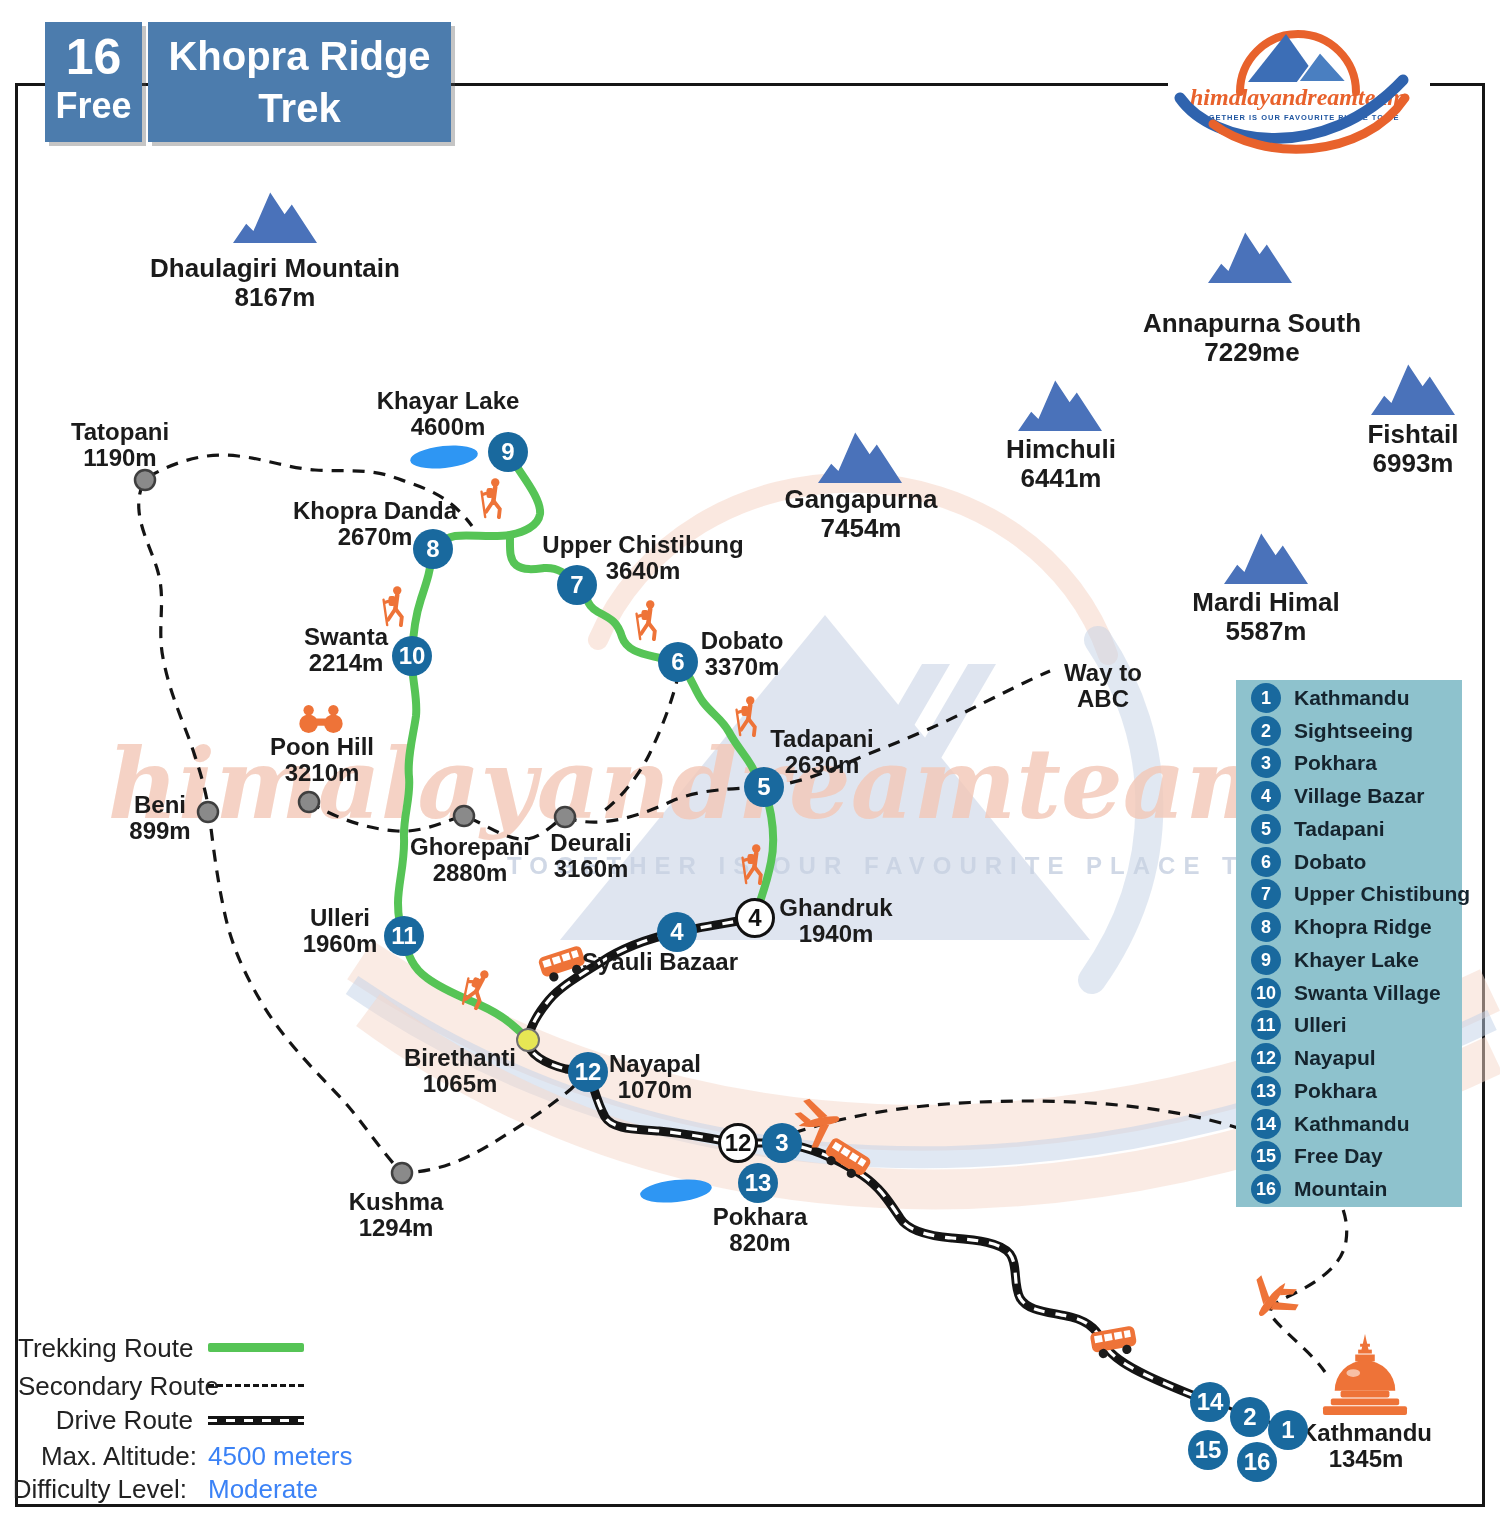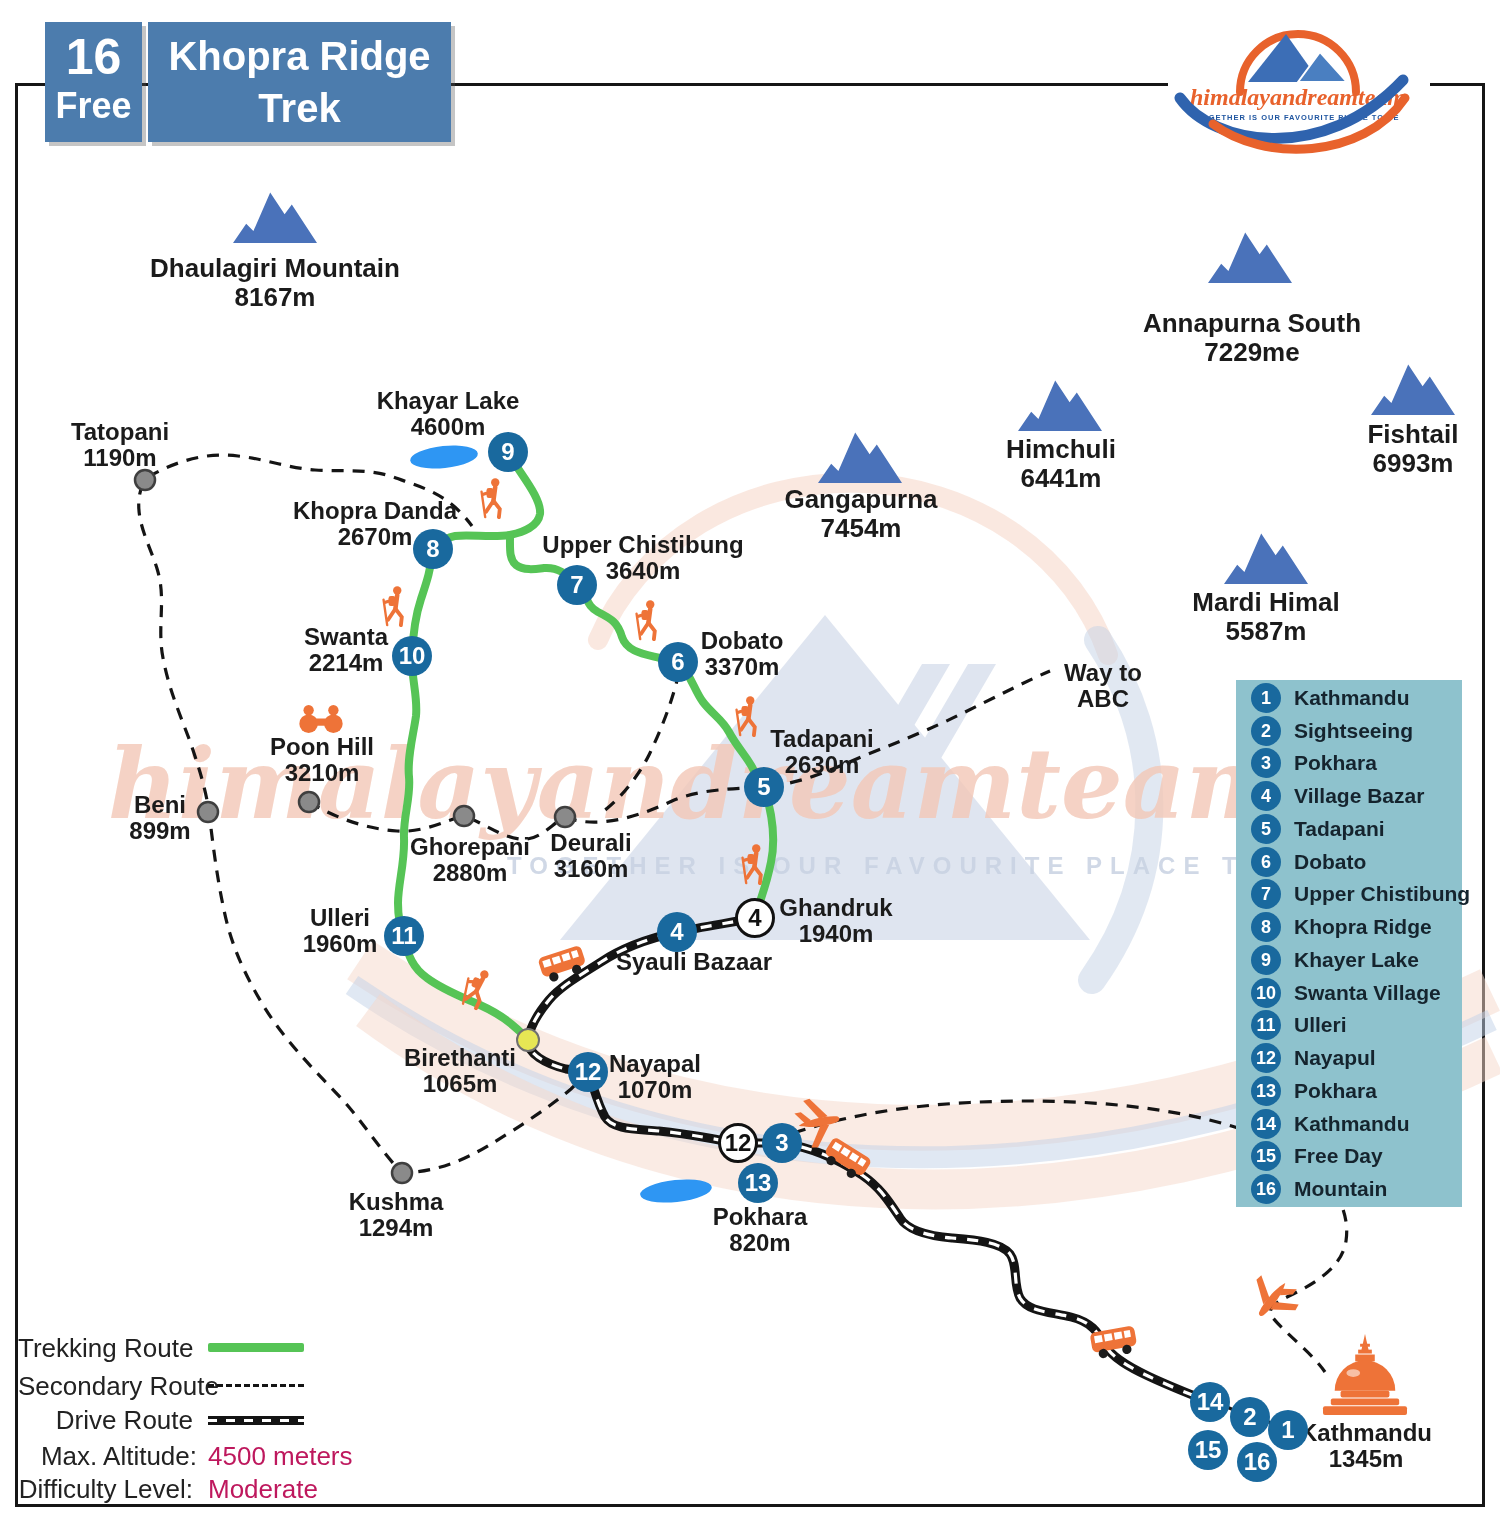--- a/index.html
+++ b/index.html
@@ -39,21 +39,21 @@
   .sidebar{position:absolute;left:1236px;top:680px;width:226px;height:527px;background:#8ec2cd;
            display:flex;flex-direction:column;justify-content:space-evenly;z-index:5;}
   .it-row{display:flex;align-items:center;gap:13px;padding-left:15px;}
   .it-num{flex:0 0 30px;width:30px;height:30px;border-radius:50%;background:#19699e;color:#fff;
           text-align:center;font:700 18px/30px "Liberation Sans",sans-serif;}
   .it-label{font:700 21px/22px "Liberation Sans",sans-serif;color:#15242e;white-space:nowrap;}
 
   
   .lg-label{position:absolute;width:175px;text-align:right;color:#222;white-space:nowrap;
             font:500 26px/28px "Liberation Sans",sans-serif;z-index:4;}
-  .lg-value{position:absolute;color:#be185d;white-space:nowrap;
+  .lg-value{position:absolute;color:#3b82f6;white-space:nowrap;
             font:400 26px/28px "Liberation Sans",sans-serif;z-index:4;}
   .lg-sample{position:absolute;z-index:4;}
   .samp-trek{width:96px;height:9px;background:#56c456;border-radius:2px;}
   .samp-sec{width:96px;height:0;border-top:3px dashed #141414;}
   .samp-drive{width:96px;height:9px;background:#141414;position:relative;}
   .samp-drive:after{content:"";position:absolute;left:0;right:0;top:3px;height:3px;
       background:repeating-linear-gradient(90deg,#fff 0 9px,transparent 9px 18px);}
 
   
   .footer{position:absolute;left:598px;top:1487px;width:306px;height:34px;background:#3d5971;
@@ -314,21 +314,21 @@
       <span>3370m</span>
     </div>
   <div class="place" style="left:822px;top:752px;">
     <span>Tadapani</span>
       <span>2630m</span>
     </div>
   <div class="place" style="left:836px;top:921px;">
     <span>Ghandruk</span>
       <span>1940m</span>
     </div>
-  <div class="place" style="left:694px;top:962px;">
+  <div class="place" style="left:660px;top:962px;">
     <span>Syauli Bazaar</span>
     </div>
   <div class="place" style="left:340px;top:931px;">
     <span>Ulleri</span>
       <span>1960m</span>
     </div>
   <div class="place" style="left:460px;top:1071px;">
     <span>Birethanti</span>
       <span>1065m</span>
     </div>
@@ -436,17 +436,17 @@
   </div>
 
   <div class="lg-label" style="left:18px;top:1334px;">Trekking Route</div>
   <div class="lg-sample samp-trek" style="left:208px;top:1343px;"></div>
   <div class="lg-label" style="left:18px;top:1372px;">Secondary Route</div>
   <div class="lg-sample samp-sec" style="left:208px;top:1384px;"></div>
   <div class="lg-label" style="left:18px;top:1406px;">Drive Route</div>
   <div class="lg-sample samp-drive" style="left:208px;top:1416px;"></div>
   <div class="lg-label" style="left:22px;top:1442px;">Max. Altitude:</div>
   <div class="lg-value" style="left:208px;top:1442px;">4500 meters</div>
-  <div class="lg-label" style="left:18px;top:1475px;">Difficulty Level:</div>
+  <div class="lg-label" style="left:12px;top:1475px;">Difficulty Level:</div>
   <div class="lg-value" style="left:208px;top:1475px;">Moderate</div>
 
 
 </div>
 
 </body></html>

